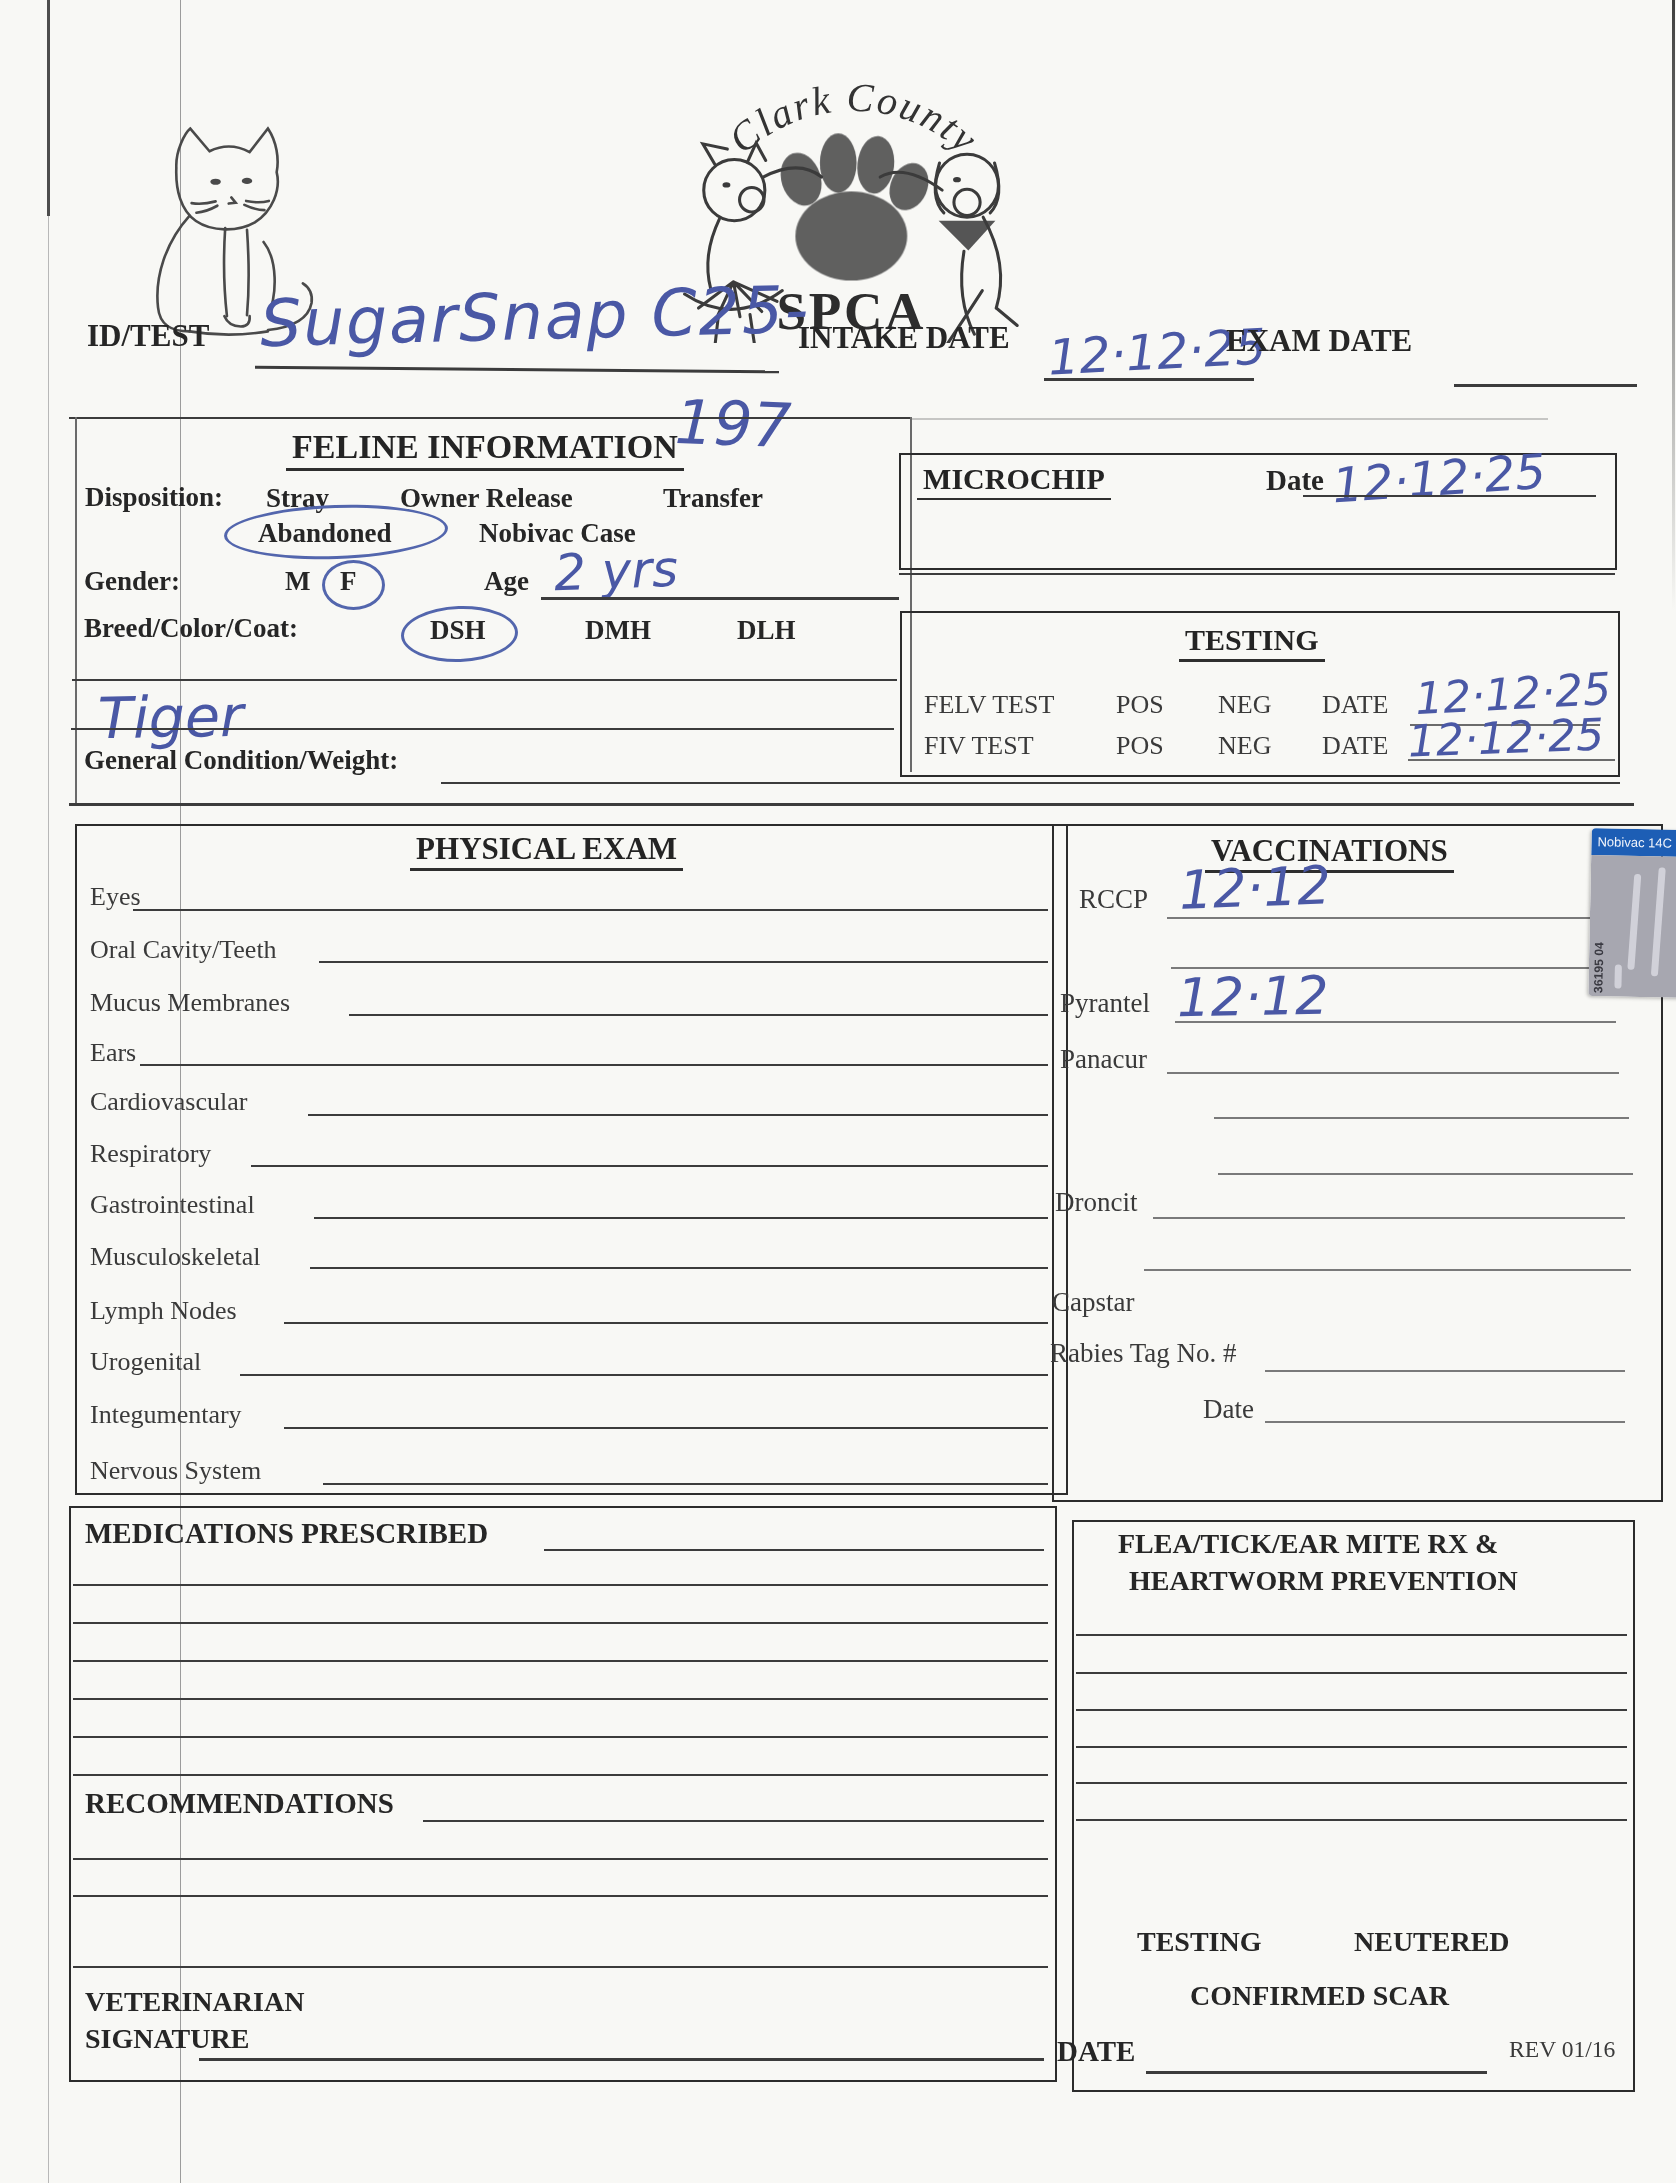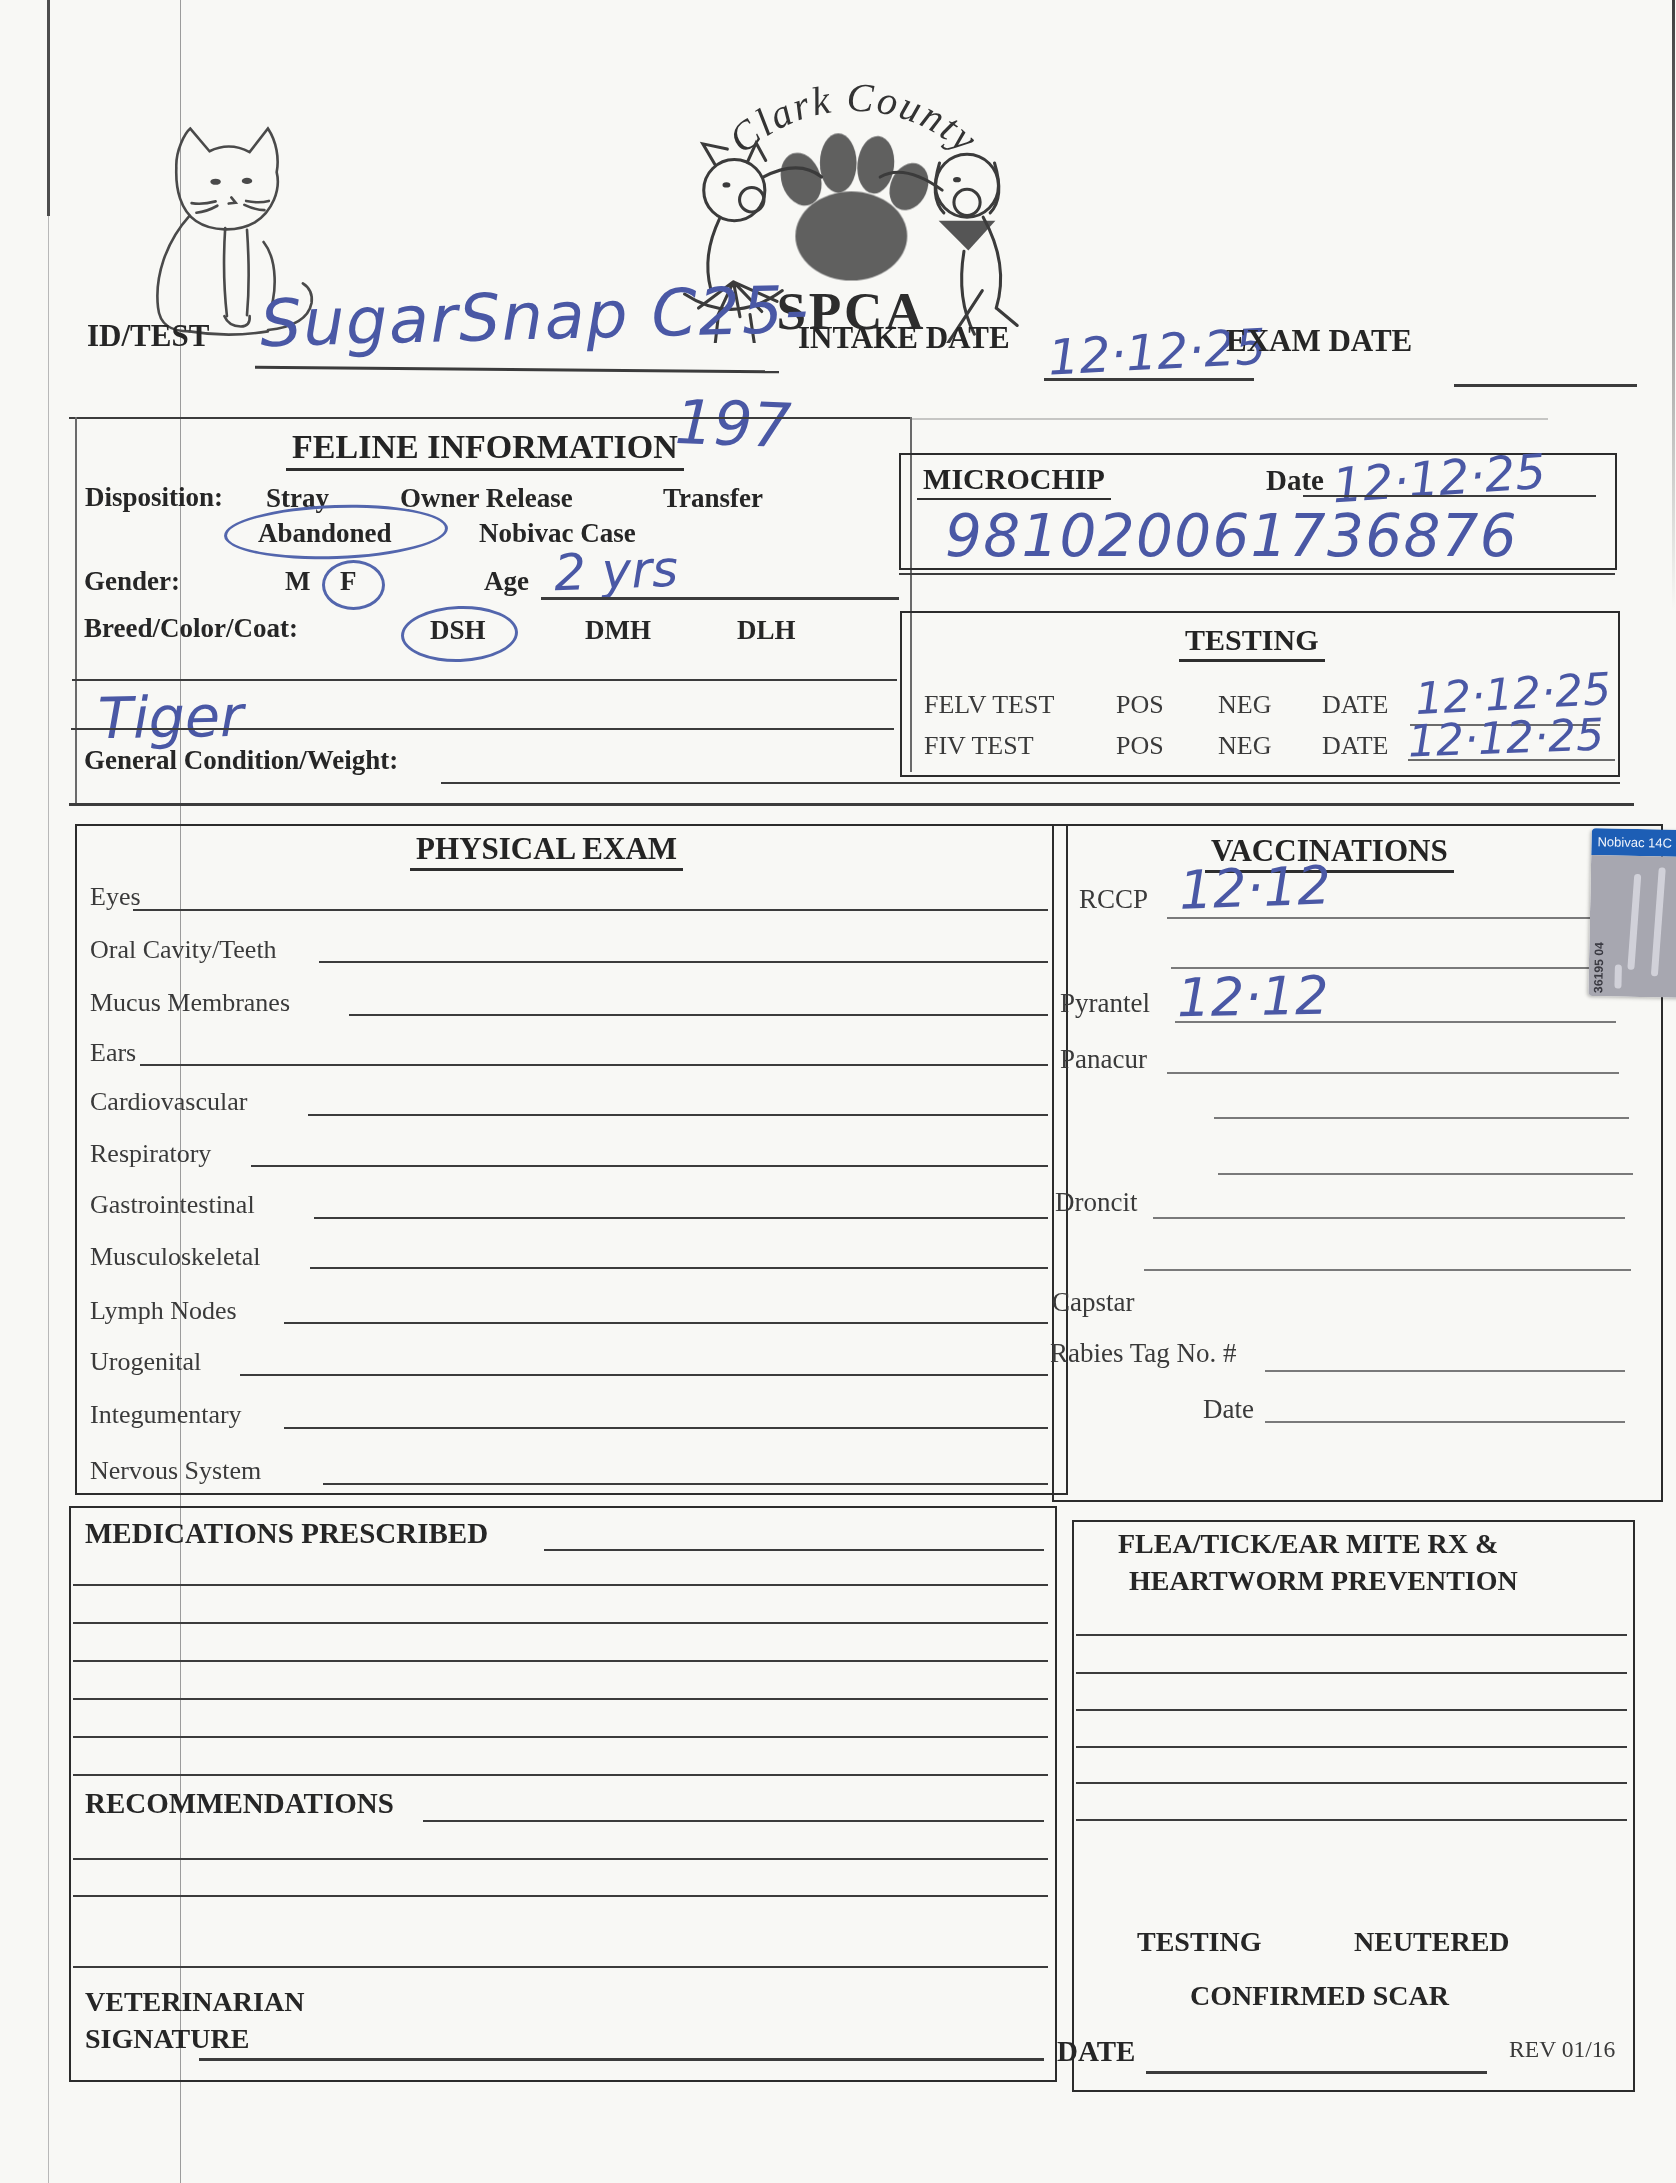--- a/index.html
+++ b/index.html
@@ -144,21 +144,20 @@
   <div class="lbl" style="left:84px;top:747px;font-size:27px;">General Condition/Weight:</div>
   <div class="ln" style="left:441px;top:782px;width:469px;"></div>
   <div class="ln" style="left:69px;top:803px;width:1565px;height:2.6px;"></div>
 
   <div class="box" style="left:899px;top:453px;width:714px;height:113px;"></div>
   <div class="ln" style="left:899px;top:573px;width:716px;"></div>
   <div class="title" style="left:917px;top:464px;font-size:30px;border-bottom-width:2.6px;">MICROCHIP</div>
   <div class="lbl" style="left:1266px;top:466px;font-size:29px;">Date</div>
   <div class="hand" style="left:1332px;top:454px;font-size:48px;transform:rotate(-4deg);">12·12·25</div>
   <div class="ln" style="left:1303px;top:495px;width:293px;"></div>
-  <div class="hand" style="left:945px;top:507px;font-size:58px;letter-spacing:1.3px;">981020061736876</div>
 
   <div class="box" style="left:900px;top:611px;width:716px;height:162px;"></div>
   <div class="ln" style="left:900px;top:782px;width:720px;"></div>
   <div class="title" style="left:1179px;top:625px;font-size:30px;">TESTING</div>
   <div class="lbl rg" style="left:924px;top:692px;font-size:26px;">FELV TEST</div>
   <div class="lbl rg" style="left:1116px;top:692px;font-size:26px;">POS</div>
   <div class="lbl rg" style="left:1218px;top:692px;font-size:26px;">NEG</div>
   <div class="lbl rg" style="left:1322px;top:692px;font-size:26px;">DATE</div>
   <div class="hand" style="left:1415px;top:672px;font-size:44px;transform:rotate(-3deg);">12·12·25</div>
   <div class="ln" style="left:1410px;top:724px;width:190px;height:1.7px;background:#6b6b6b;"></div>

